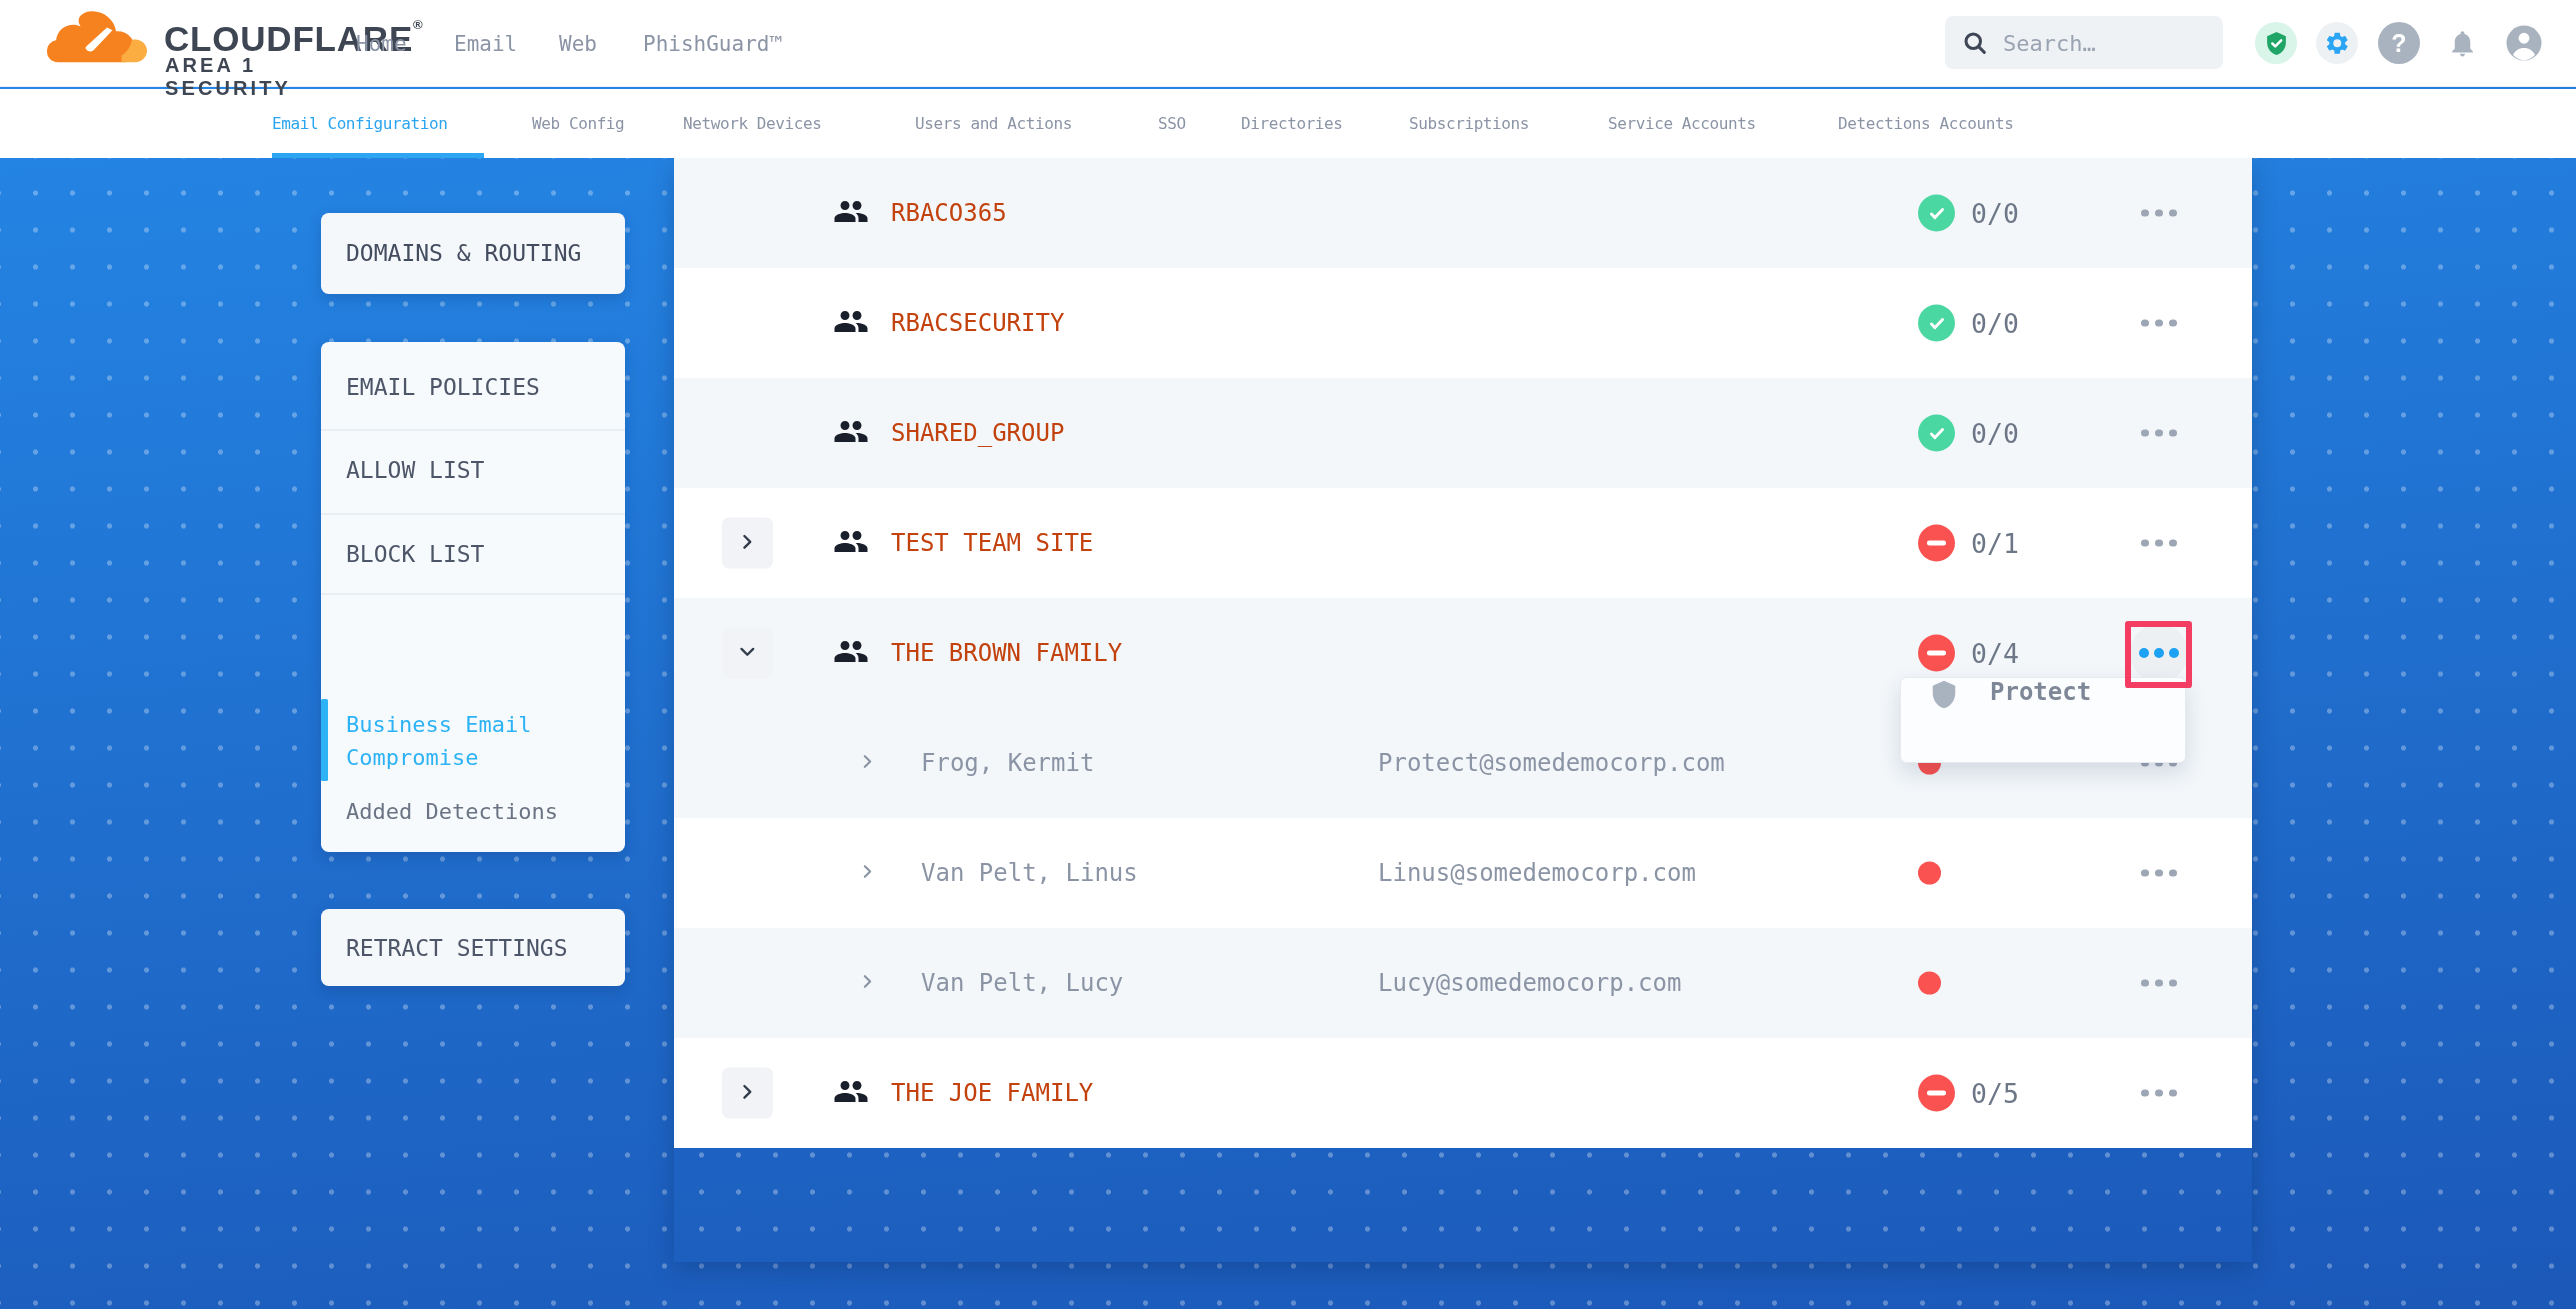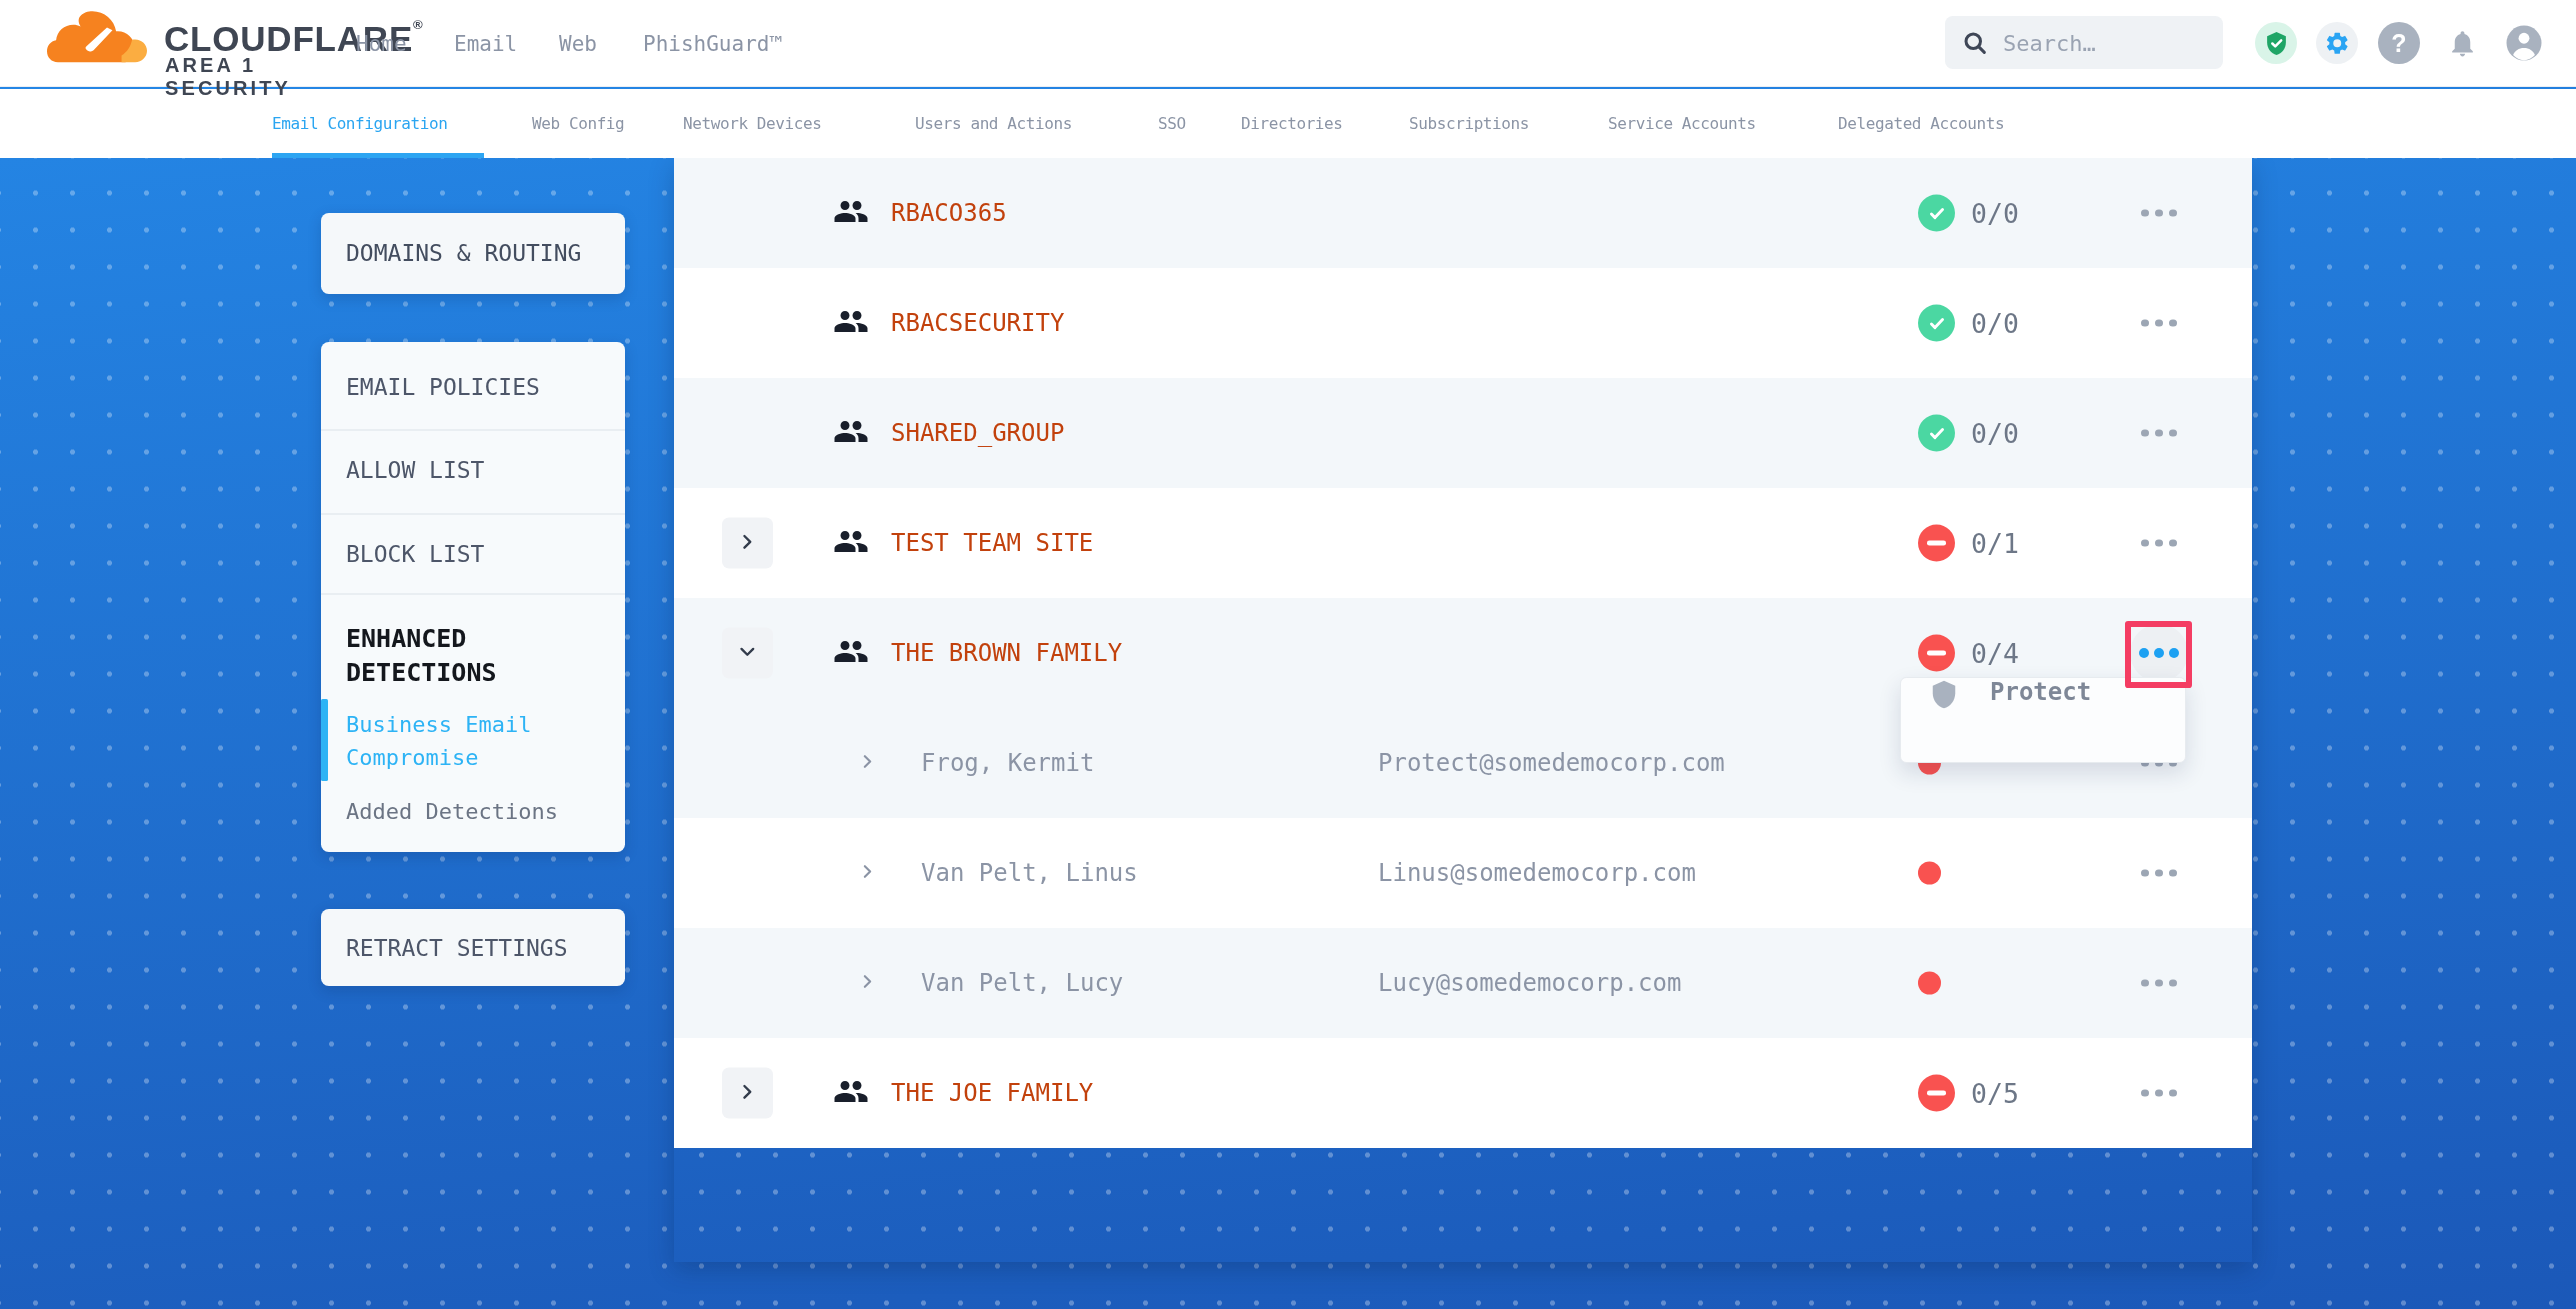--- a/index.html
+++ b/index.html
@@ -164,37 +164,36 @@
 
 <nav class="tabsbar">
   <span class="tab active" style="left:272px">Email Configuration</span>
   <span class="tab" style="left:532px">Web Config</span>
   <span class="tab" style="left:683px">Network Devices</span>
   <span class="tab" style="left:915px">Users and Actions</span>
   <span class="tab" style="left:1158px">SSO</span>
   <span class="tab" style="left:1241px">Directories</span>
   <span class="tab" style="left:1409px">Subscriptions</span>
   <span class="tab" style="left:1608px">Service Accounts</span>
-  <span class="tab" style="left:1838px">Delegated Accounts</span>
+  <span class="tab" style="left:1838px">Detections Accounts</span>
   <div class="tab-underline"></div>
 </nav>
 
 <aside>
   <div class="side-card card-domains">
     <span class="side-label lbl-domains">DOMAINS &amp; ROUTING</span>
   </div>
 
   <div class="side-card card-policies">
     <span class="side-label" style="top:45px">EMAIL POLICIES</span>
     <div class="divider" style="top:87px"></div>
     <span class="side-label" style="top:128px">ALLOW LIST</span>
     <div class="divider" style="top:171px"></div>
     <span class="side-label" style="top:212px">BLOCK LIST</span>
     <div class="divider" style="top:251px"></div>
-    <div class="enh-det">ENHANCED DETECTIONS</div>
     <div class="active-bar"></div>
     <div class="bec">Business Email Compromise</div>
     <span class="added">Added Detections</span>
   </div>
 
   <div class="side-card card-retract">
     <span class="side-label">RETRACT SETTINGS</span>
   </div>
 </aside>
 

